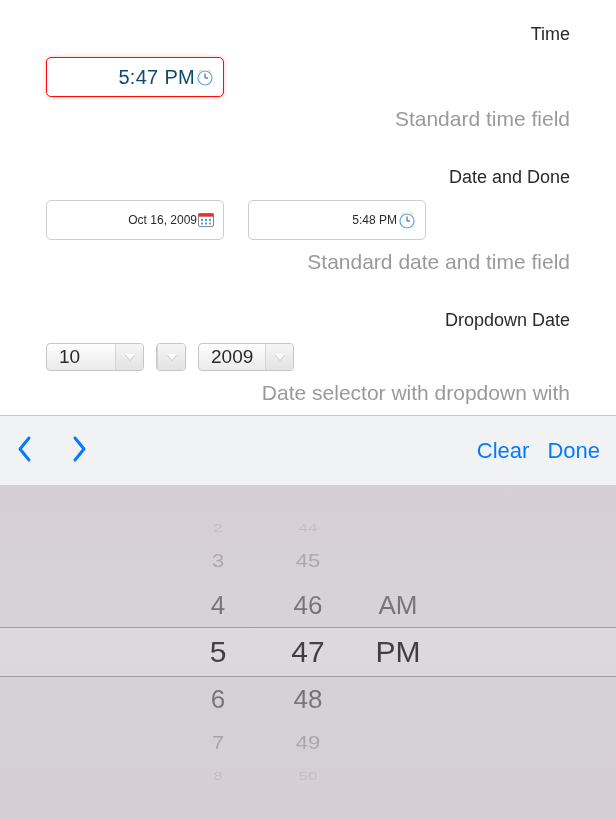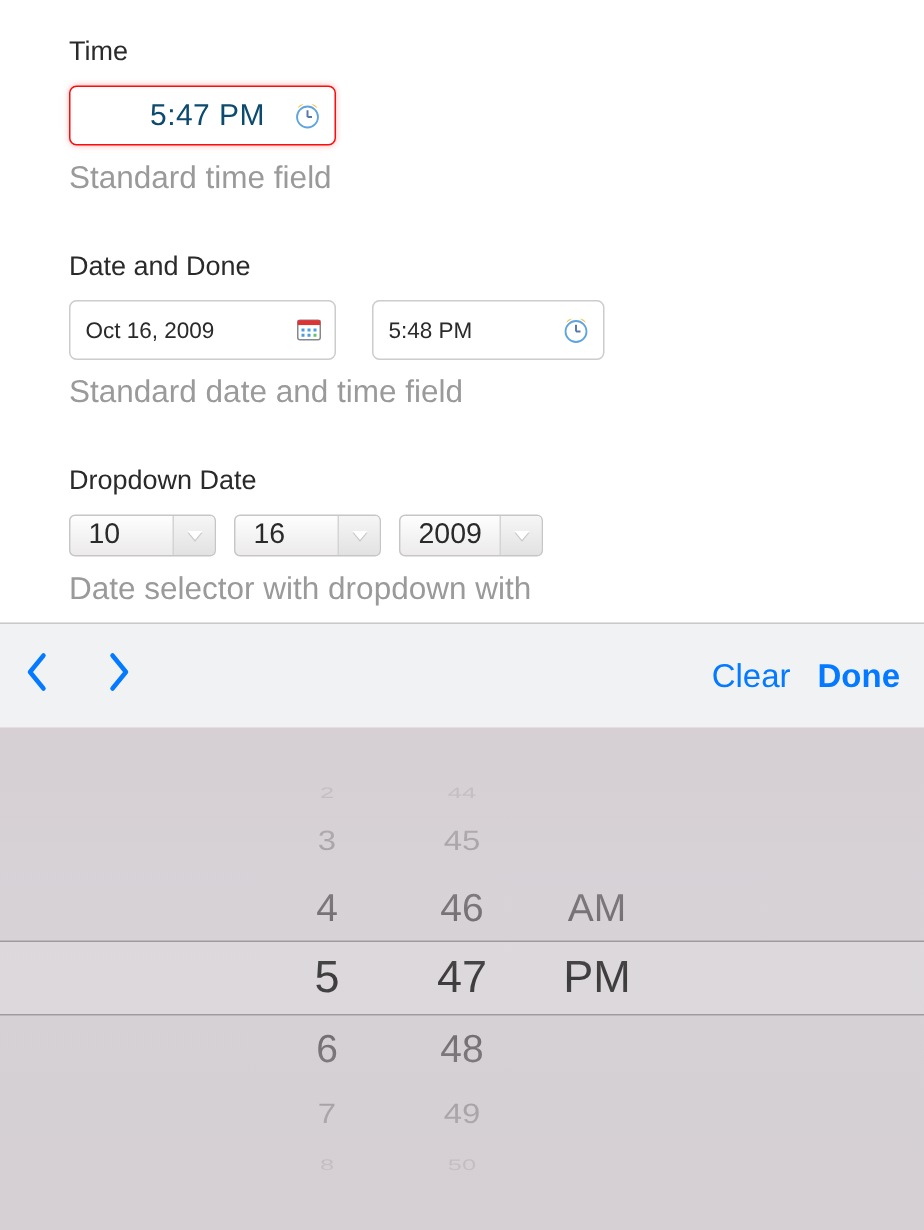--- a/index.html
+++ b/index.html
@@ -10,20 +10,21 @@
     }
     body {
       width: 616px;
       height: 820px;
       background: #ffffff;
       position: relative;
       overflow: hidden;
     }
     .form-area {
       padding: 24px 46px 0 46px;
+      text-align: right;
     }
     .field-group {
       margin-bottom: 36px;
     }
     .field-label {
       font-size: 18px;
       color: #2a2a2a;
       margin-bottom: 12px;
       display: block;
     }
@@ -54,21 +55,21 @@
       display: flex;
       align-items: center;
       height: 40px;
       border: 1px solid #cccccc;
       border-radius: 5px;
       background: #fff;
       padding: 0 8px 0 10px;
     }
     .input-plain .value {
       flex: 1;
-      font-size: 15px;
+      font-size: 12px;
       color: #2a2a2a;
     }
     .row {
       display: flex;
       gap: 24px;
     }
     .clock-icon svg, .cal-icon svg {
       display: block;
     }
     .dropdown {
@@ -121,21 +122,21 @@
       display: flex;
       gap: 36px;
       align-items: center;
     }
     .picker-toolbar .spacer { flex: 1; }
     .tb-link {
       font-size: 22px;
       color: #037aff;
       cursor: pointer;
     }
-    .tb-link.bold { font-weight: 700; margin-left: 18px; }
+    .tb-link.bold { font-weight: 400; margin-left: 18px; }
     .chevron {
       stroke: #037aff;
       stroke-width: 3;
       fill: none;
       stroke-linecap: round;
       stroke-linejoin: round;
     }
 
     
     .picker {
@@ -237,21 +238,21 @@
             <rect x="1.5" y="2.5" width="15" height="3.2" fill="#d33"></rect>
             <rect x="4" y="8" width="2" height="2" fill="#4a9de0"></rect>
             <rect x="8" y="8" width="2" height="2" fill="#4a9de0"></rect>
             <rect x="12" y="8" width="2" height="2" fill="#4a9de0"></rect>
             <rect x="4" y="11.5" width="2" height="2" fill="#4a9de0"></rect>
             <rect x="8" y="11.5" width="2" height="2" fill="#4a9de0"></rect>
             <rect x="12" y="11.5" width="2" height="2" fill="#63c26a"></rect>
           </svg>
         </span>
       </div>
-      <div class="input-plain" style="width:155px">
+      <div class="input-plain" style="width:178px">
         <span class="value">5:48 PM</span>
         <span class="clock-icon">
           <svg width="20" height="20" viewBox="0 0 20 20">
             <circle cx="10" cy="11" r="7" fill="#fff" stroke="#5fa4dc" stroke-width="1.2"></circle>
             <line x1="10" y1="11" x2="10" y2="6.5" stroke="#5577aa" stroke-width="1.3"></line>
             <line x1="10" y1="11" x2="13" y2="11" stroke="#5577aa" stroke-width="1.3"></line>
             <path d="M3.4 5.2 A5 5 0 0 1 7.5 2.3" fill="#f5bb2b"></path>
             <path d="M16.6 5.2 A5 5 0 0 0 12.5 2.3" fill="#f5bb2b"></path>
           </svg>
         </span>
@@ -263,21 +264,20 @@
   <div class="field-group">
     <div class="field-label">Dropdown Date</div>
     <div class="dd-row">
       <div class="dropdown">
         <span class="dd-value" style="min-width:68px">10</span>
         <span class="dd-trigger">
             <span class="tri"></span>
           </span>
       </div>
       <div class="dropdown">
-        <span class="dd-value" style="min-width:68px">16</span>
         <span class="dd-trigger">
             <span class="tri"></span>
           </span>
       </div>
       <div class="dropdown">
         <span class="dd-value" style="min-width:58px">2009</span>
         <span class="dd-trigger">
             <span class="tri"></span>
           </span>
       </div>

